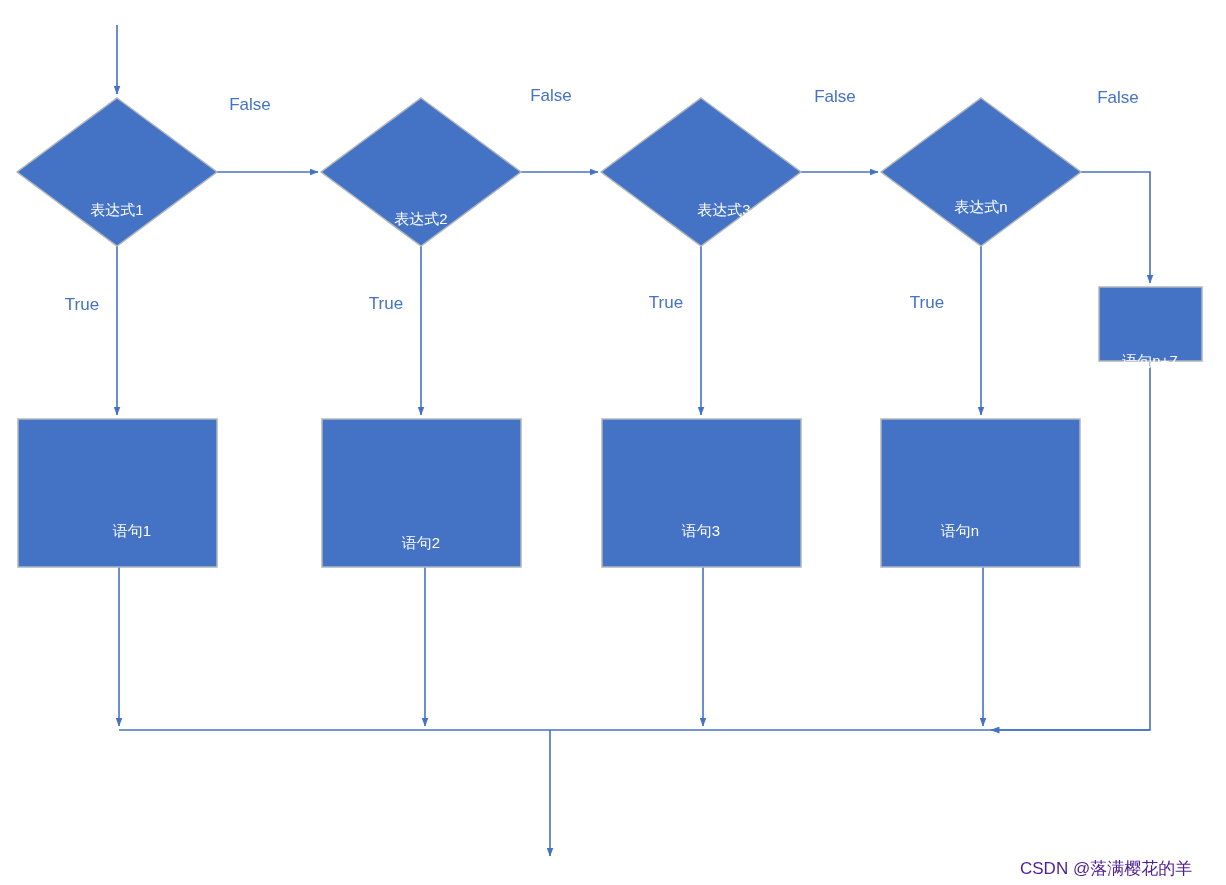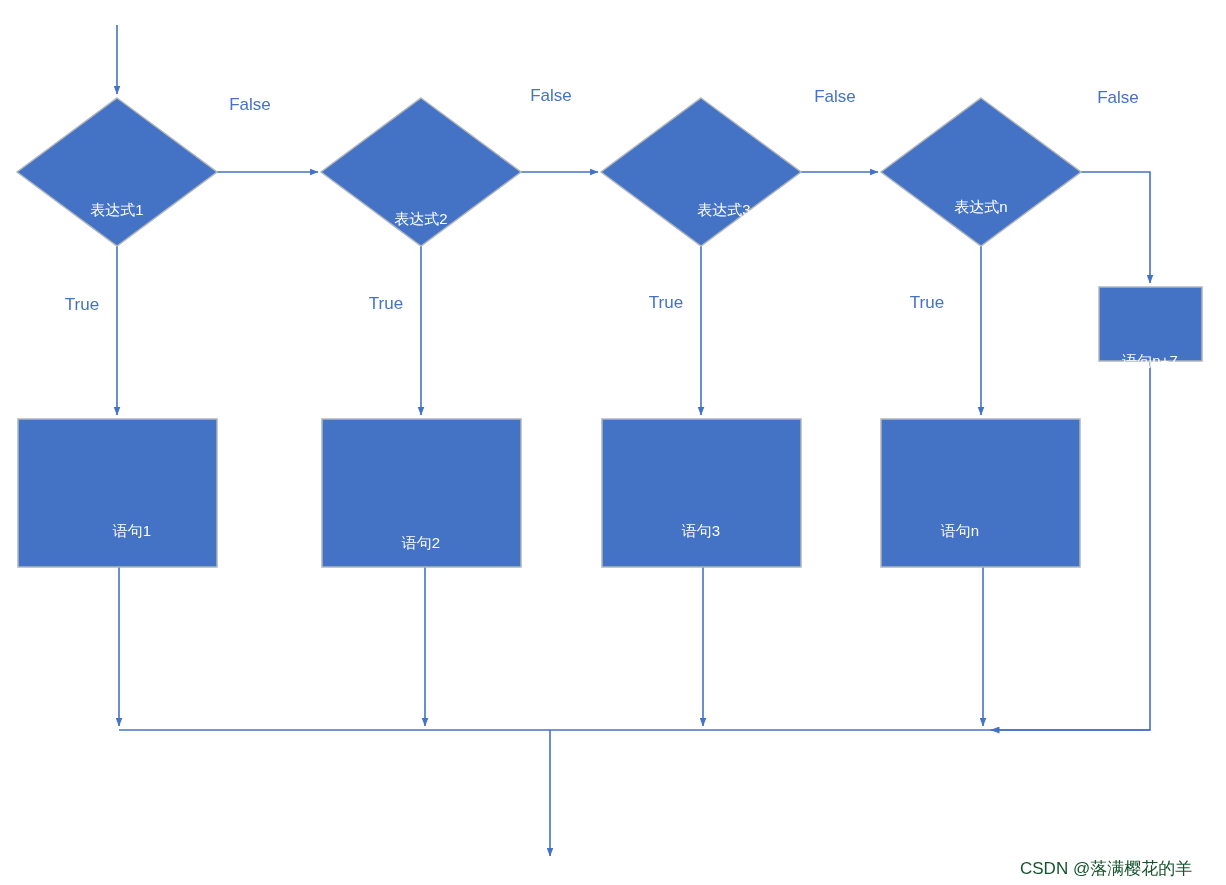--- a/index.html
+++ b/index.html
@@ -31,21 +31,21 @@
     margin-top: 37px;
   }
   .edge-label {
     color: #4472c4;
     font-size: 17px;
   }
   .watermark {
     position: absolute;
     left: 1020px;
     top: 857px;
-    color: #14532d;
+    color: #4c1d95;
     font-size: 17px;
     white-space: nowrap;
   }
 </style>
 </head>
 <body>
 
 <div class="canvas">
 
   <svg class="layer" width="1226" height="885" viewBox="0 0 1226 885">

